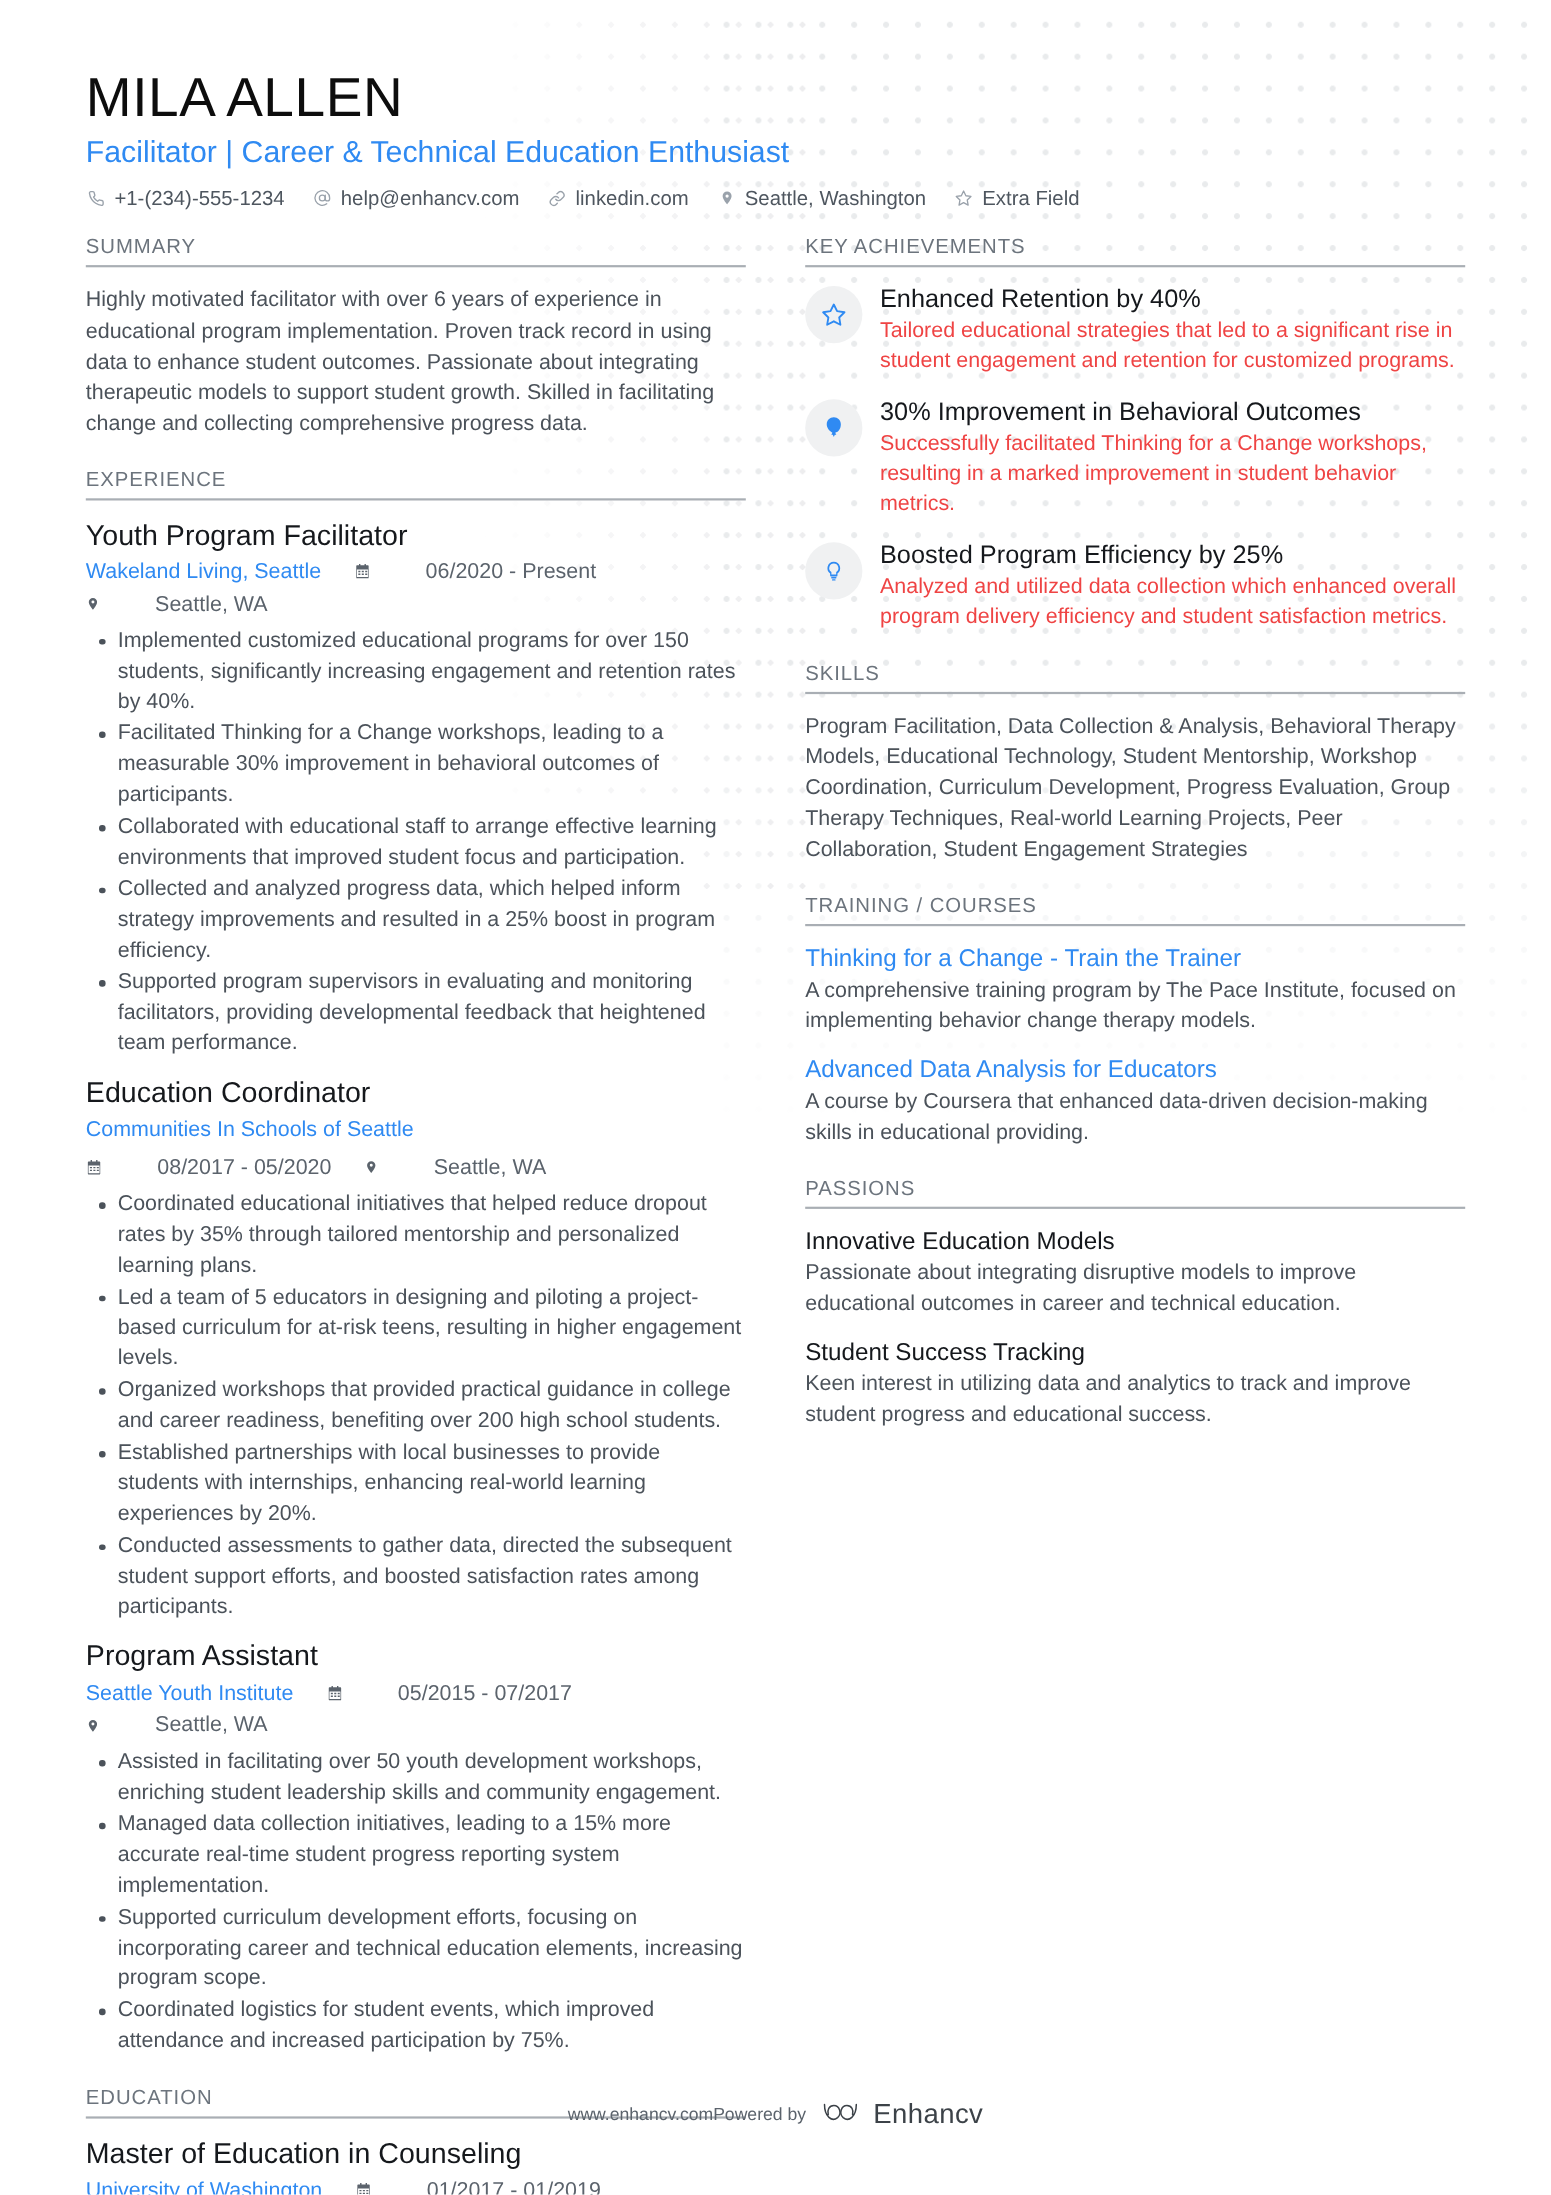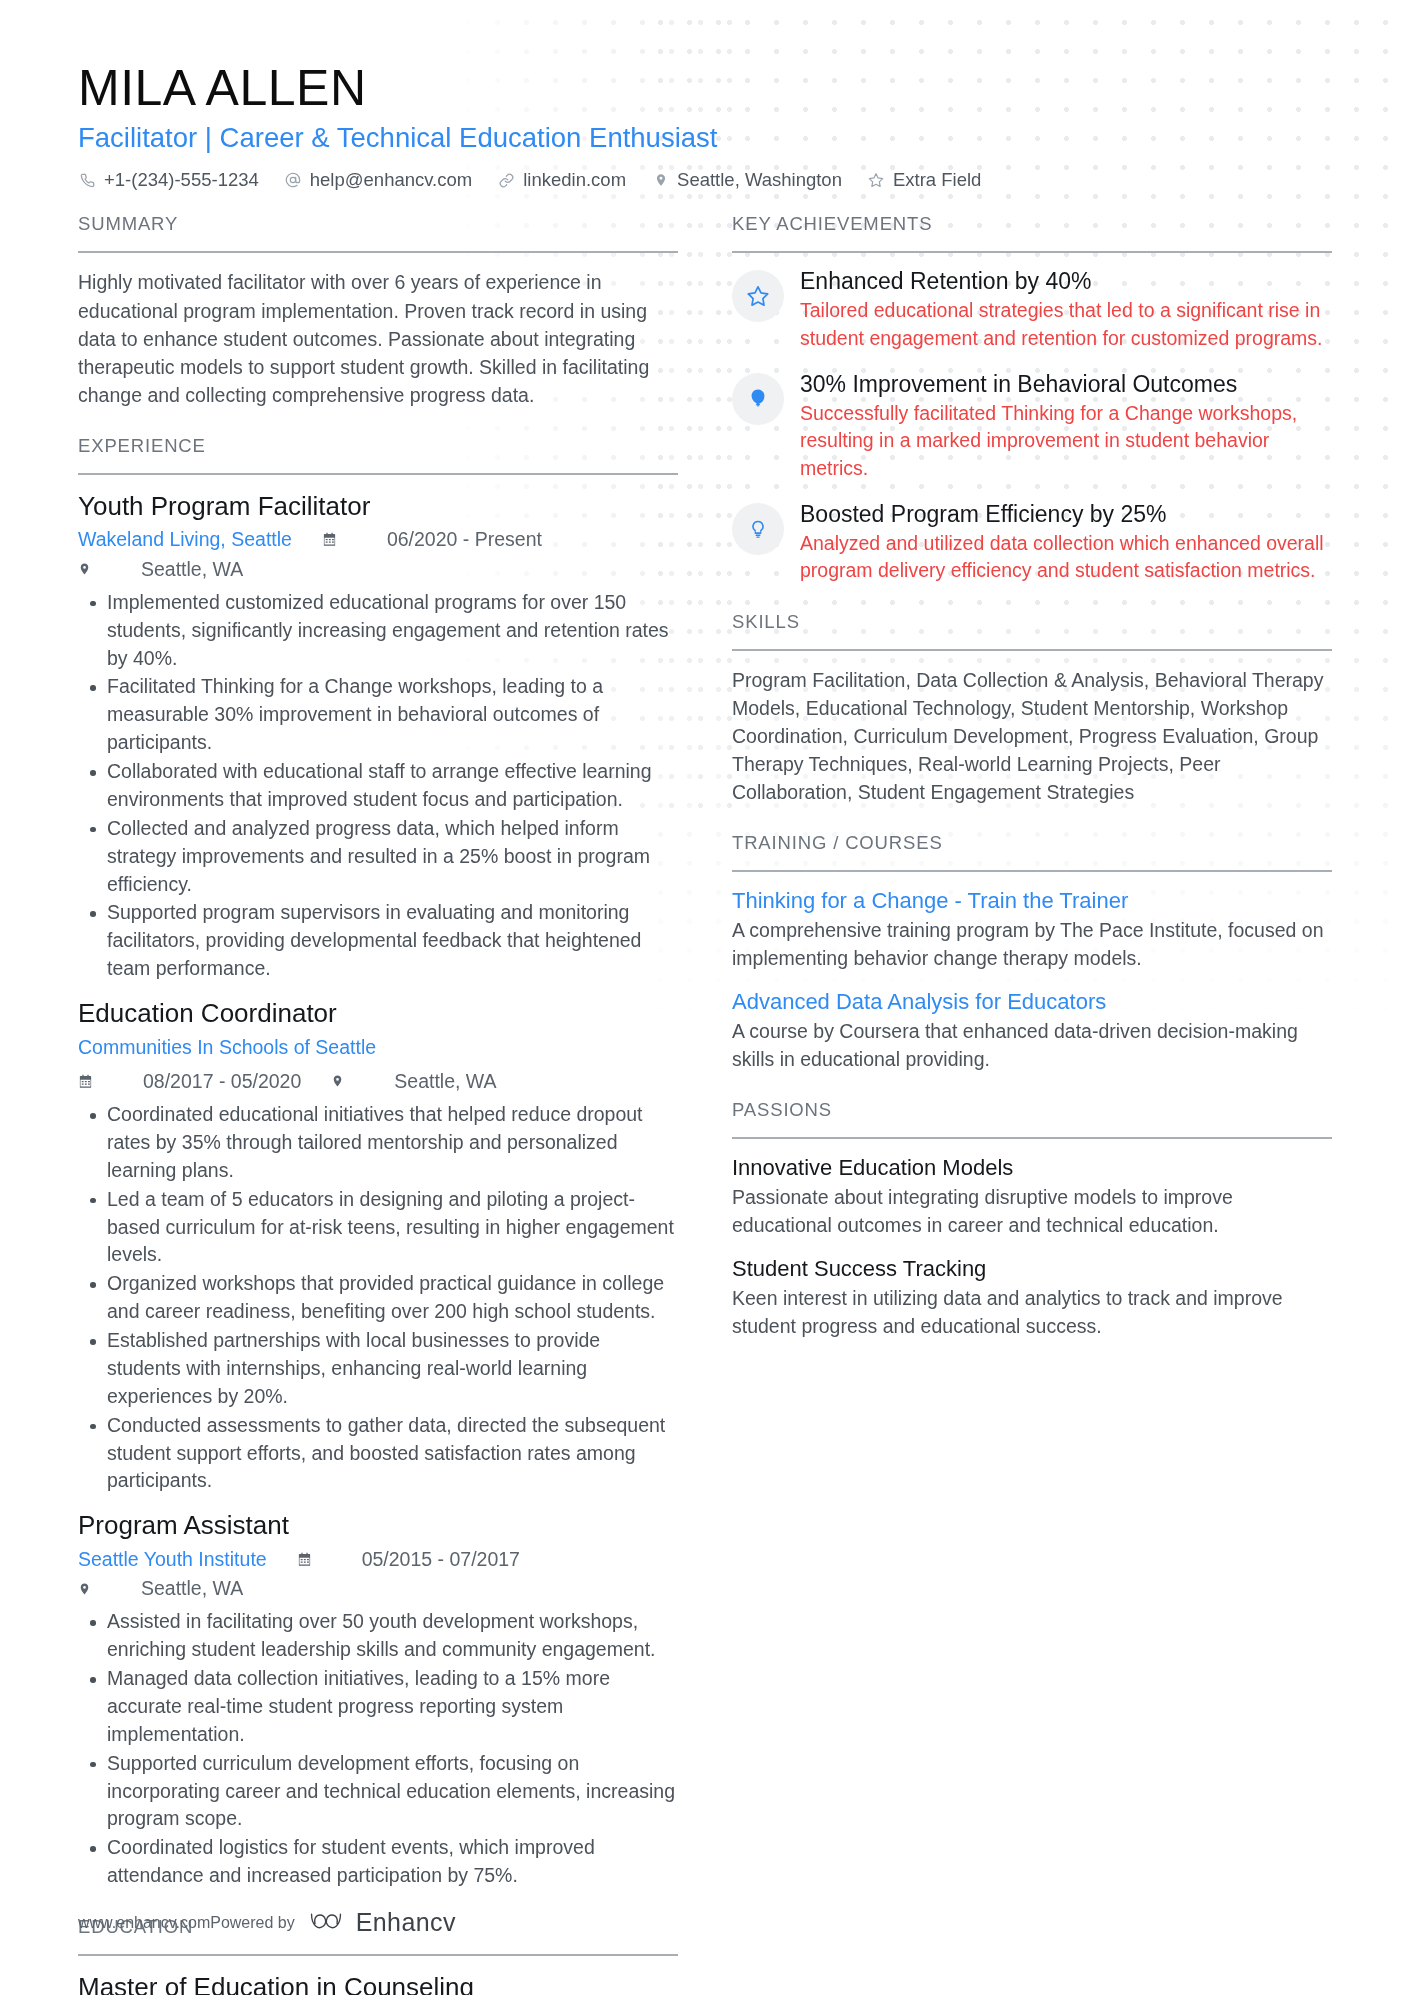--- a/index.html
+++ b/index.html
@@ -102,21 +102,21 @@
   .col-left  { width: 600px; flex: 0 0 600px; }
   .col-gap   { width: 54px; flex: 0 0 54px; }
   .col-right { width: 600px; flex: 0 0 600px; }
 
   
   .sec-title {
     font-size: 18.5px;
     letter-spacing: 0.85px;
     color: #6c747d;
     font-weight: 400;
-    padding-bottom: 16px;
+    padding-bottom: 6px;
     border-bottom: 2.5px solid #a9aeb4;
     margin-bottom: 15px;
     text-transform: none;
   }
   .sec { margin-bottom: 26px; }
 
   
   .body-text {
     font-size: 19.5px;
     line-height: 1.44;
@@ -237,21 +237,21 @@
   }
 
   
   .footer {
     position: absolute;
     left: 78px;
     right: 78px;
     bottom: 58px;
     display: flex;
     align-items: center;
-    justify-content: flex-start;
+    justify-content: center;
     z-index: 3;
   }
   .footer-url {
     font-size: 16px;
     color: #5b636c;
   }
   .footer-right {
     display: flex;
     align-items: center;
     gap: 14px;

